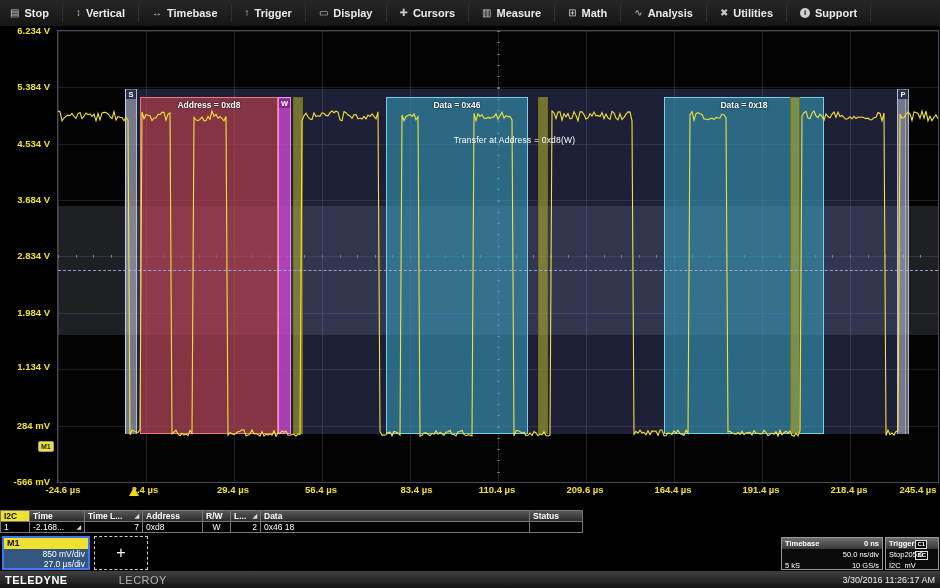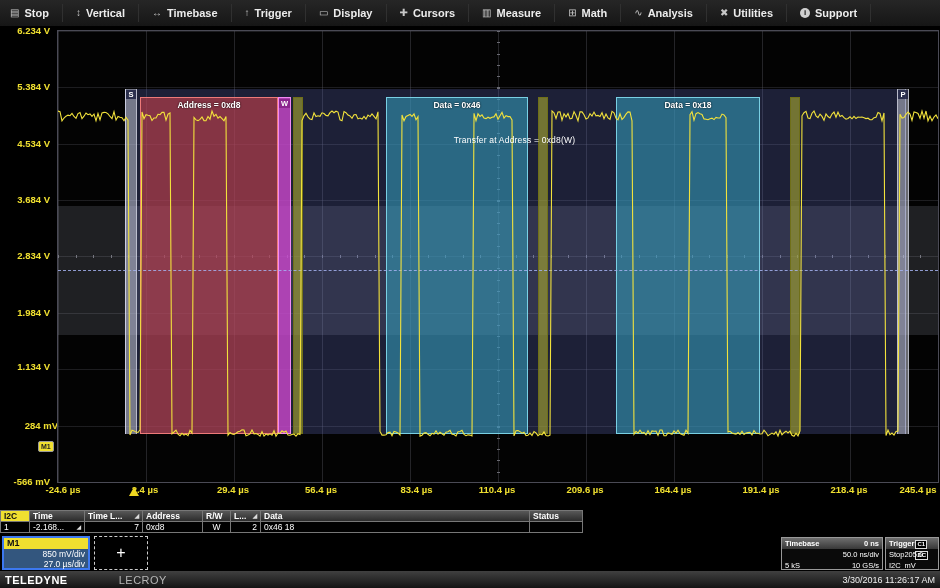--- a/index.html
+++ b/index.html
@@ -42,21 +42,21 @@
   .decode-box{position:absolute;top:66px;height:337px;box-sizing:border-box;}
   .decode-label{position:absolute;top:2px;left:0;right:0;text-align:center;color:#fff;
      font-size:8.5px;font-weight:bold;text-shadow:0 0 2px #000;}
   #addr-box{left:82px;width:138px;background:rgba(188,62,76,.66);border:1px solid rgba(255,135,130,.85);}
   #w-bar{left:220px;width:13px;background:rgba(208,72,208,.78);border:1px solid rgba(255,150,255,.85);}
   #w-bar .marker-letter{background:rgba(120,20,120,.6);}
   .ack-bar{position:absolute;top:66px;height:337px;width:10px;background:rgba(168,168,48,.62);
      border:1px solid rgba(110,110,20,.85);box-sizing:border-box;}
   .data-box{background:rgba(52,156,186,.58);border:1px solid rgba(130,220,238,.9);}
   #data1{left:328px;width:142px;}
-  #data2{left:558px;width:144px;}
+  #data2{left:606px;width:160px;}
 
   #dashed-level{position:absolute;left:0;top:239px;width:100%;border-top:1px dashed rgba(165,178,240,.85);}
   #wave{position:absolute;left:0;top:0;width:880px;height:451px;}
 
   
   .ylab{position:absolute;left:0;width:50px;text-align:right;color:#f0e030;font-size:9.5px;font-weight:bold;}
   .xlab{position:absolute;top:484px;transform:translateX(-50%);color:#f0e030;font-size:9.5px;font-weight:bold;white-space:nowrap;}
   #m1-badge{position:absolute;left:38px;top:441px;background:#f0e030;color:#222;font-size:7px;font-weight:bold;
      padding:0 2px;border:1px solid #999;border-radius:2px;line-height:9px;}
   #trig-arrow{position:absolute;left:129px;top:487px;width:0;height:0;
@@ -150,21 +150,21 @@
   </div>
 
   <div>
     <span class="ylab" style="top: 25px;">6.234 V</span>
     <span class="ylab" style="top: 81.37px;">5.384 V</span>
     <span class="ylab" style="top: 137.74px;">4.534 V</span>
     <span class="ylab" style="top: 194.11px;">3.684 V</span>
     <span class="ylab" style="top: 250.48px;">2.834 V</span>
     <span class="ylab" style="top: 306.85px;">1.984 V</span>
     <span class="ylab" style="top: 361px;">1.134 V</span>
-    <span class="ylab" style="top: 419.59px; padding-left: 8px;">284 mV</span>
+    <span class="ylab" style="top: 419.59px;">284 mV</span>
     <span class="ylab" style="top: 475.96px;">-566 mV</span>
   </div>
   <span id="m1-badge">M1</span>
 
   <div id="grid">
     <div id="gridlines"></div>
     <div id="ticks-h"></div>
     <div id="ticks-v"></div>
     <div class="hband"></div>
     <div id="transfer-band"></div>

